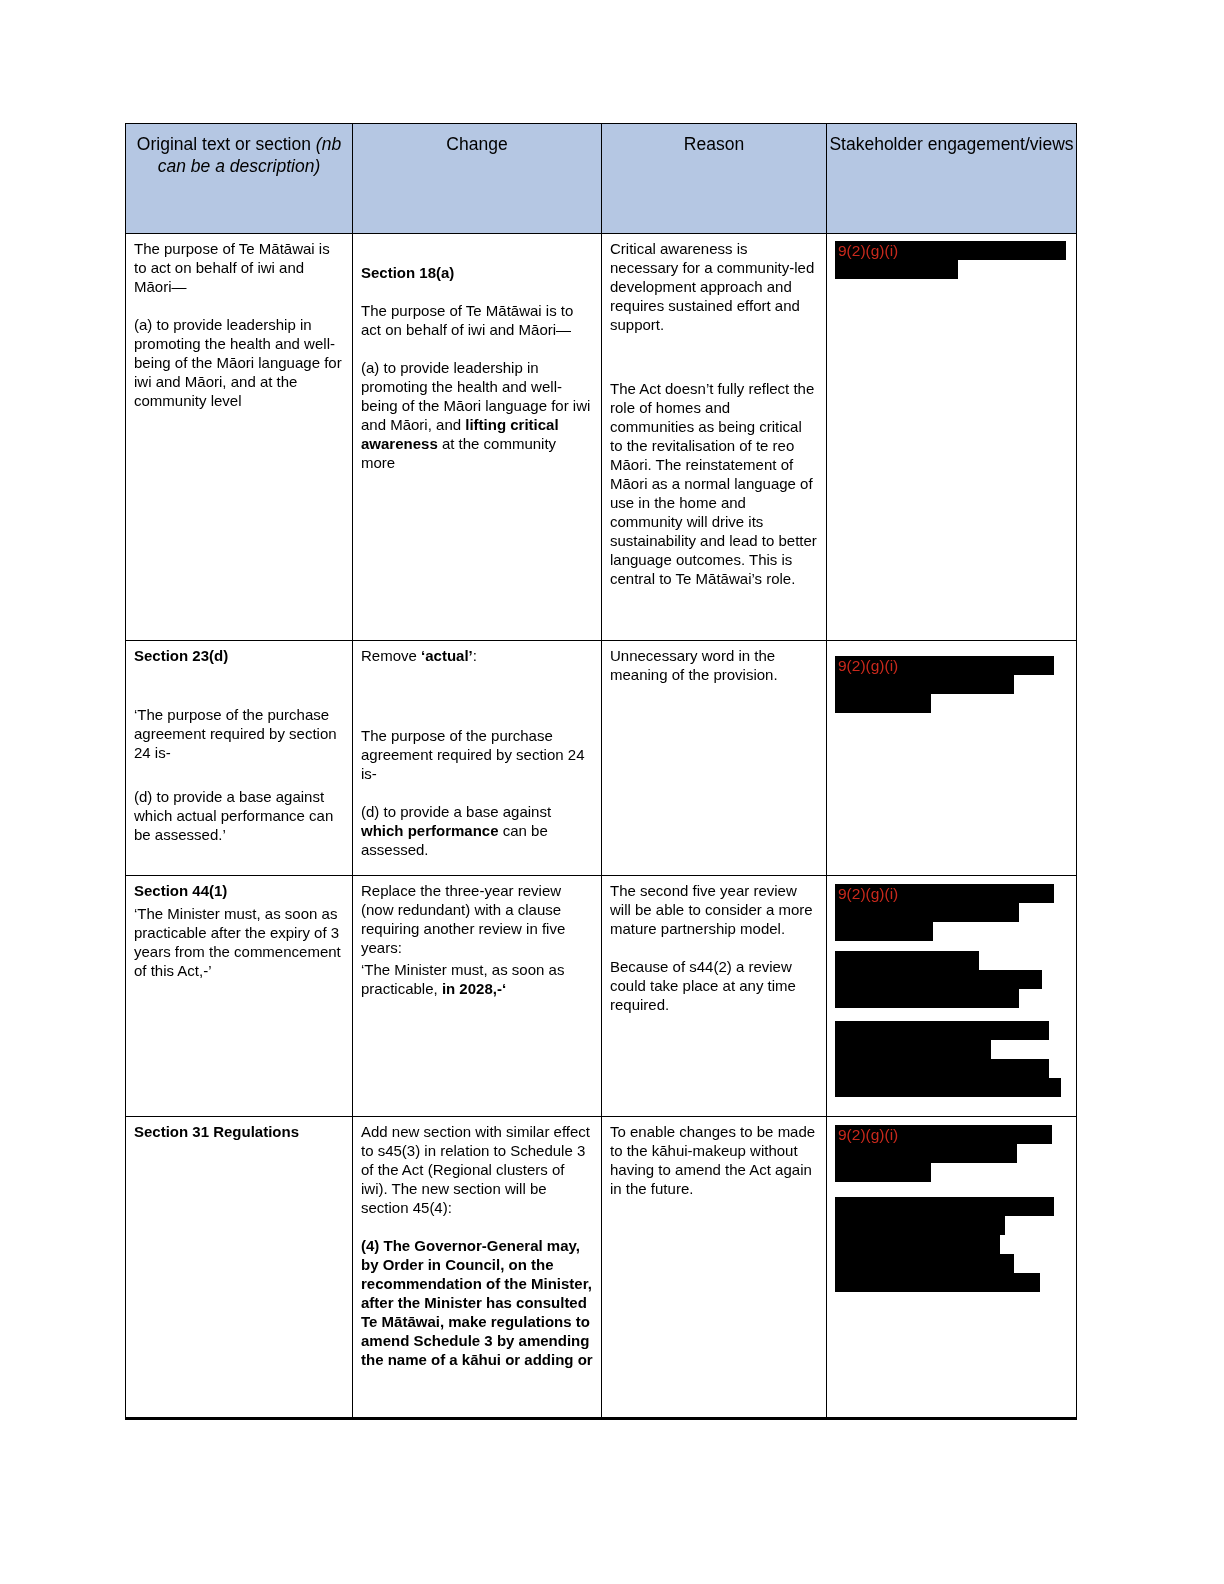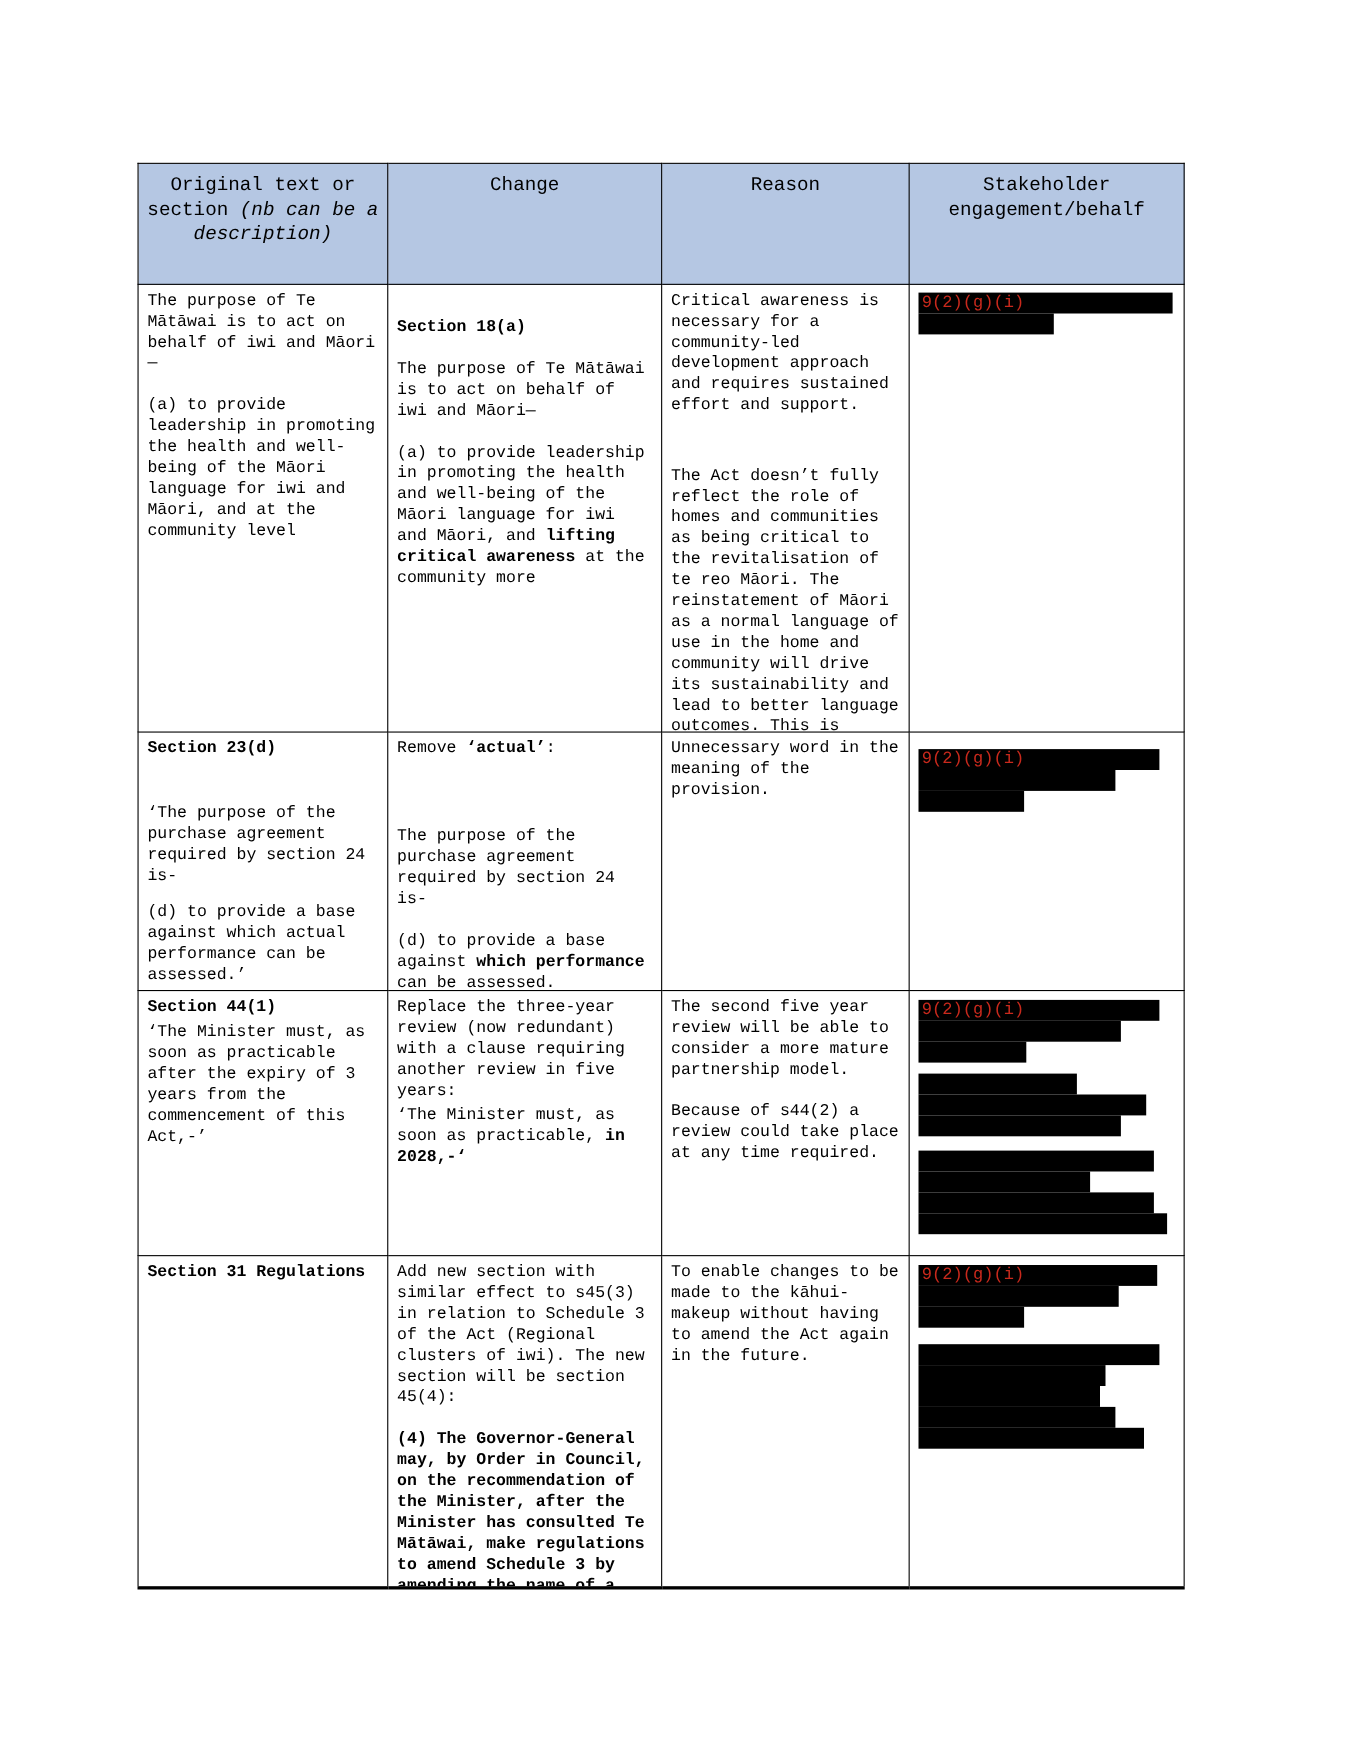--- a/index.html
+++ b/index.html
@@ -4,22 +4,22 @@
 <style>
   html,body { margin:0; padding:0; background:#ffffff; }
   body {
     width:1224px; height:1584px;
     font-family:"Liberation Sans","DejaVu Sans",sans-serif;
     color:#000;
   }
   .page { position:relative; width:1224px; height:1584px; background:#ffffff; overflow:hidden; }
 
   table.doc-table {
-    position:absolute; left:125px; top:148px; width:951px;
-    border-collapse:collapse; table-layout:fixed;font-family:Liberation Mono, monospace;
+    position:absolute; left:125px; top:123px; width:951px;
+    border-collapse:collapse; table-layout:fixed;
   }
   .doc-table th, .doc-table td {
     border:1px solid #000;
     vertical-align:top;
     padding:0;
     font-size:15px;
     line-height:19px;
   }
   .doc-table thead th {
     background:#b5c7e3;
@@ -60,21 +60,21 @@
         <col style="width: 227px;">
         <col style="width: 249px;">
         <col style="width: 225px;">
         <col style="width: 250px;">
       </colgroup>
     <thead>
       <tr id="header-row">
           <th><span>Original text or section </span><span class="i">(nb can be a description)</span></th>
           <th><span>Change</span></th>
           <th><span>Reason</span></th>
-          <th><span>Stakeholder engagement/behalf</span></th>
+          <th><span>Stakeholder engagement/views</span></th>
         </tr>
     </thead>
     <tbody id="table-body">
         <tr style="height: 406px;">
           <td>
             <div class="cell-inner" style="height: 396px;">
               <p><span>The purpose of Te Mātāwai is to act on behalf of iwi and Māori—</span></p>
               <p style="margin-top: 19px;"><span>(a) to provide leadership in promoting the health and well-being of the Māori language for iwi and Māori, and at the community level</span></p>
             </div>
           </td>
@@ -100,21 +100,21 @@
                 <div class="redaction-line" style="width: 53%; background: rgb(0, 0, 0);"></div>
               </div>
             </div>
           </td>
         </tr>
         <tr style="height: 234px;">
           <td>
             <div class="cell-inner" style="height: 224px;">
               <p><span class="b">Section 23(d)</span></p>
               <p style="margin-top: 40px;"><span>‘The purpose of the purchase agreement required by section 24 is-</span></p>
-              <p style="margin-top: 14px;"><span>(d) to provide a base against which actual performance can be assessed.’</span></p>
+              <p style="margin-top: 25px;"><span>(d) to provide a base against which actual performance can be assessed.’</span></p>
             </div>
           </td>
           <td>
             <div class="cell-inner" style="height: 224px;">
               <p><span>Remove </span><span class="b">‘actual’</span><span>:</span></p>
               <p style="margin-top: 61px;"><span>The purpose of the purchase agreement required by section 24 is-</span></p>
               <p style="margin-top: 19px;"><span>(d) to provide a base against </span><span class="b">which performance</span><span> can be assessed.</span></p>
             </div>
           </td>
           <td>

